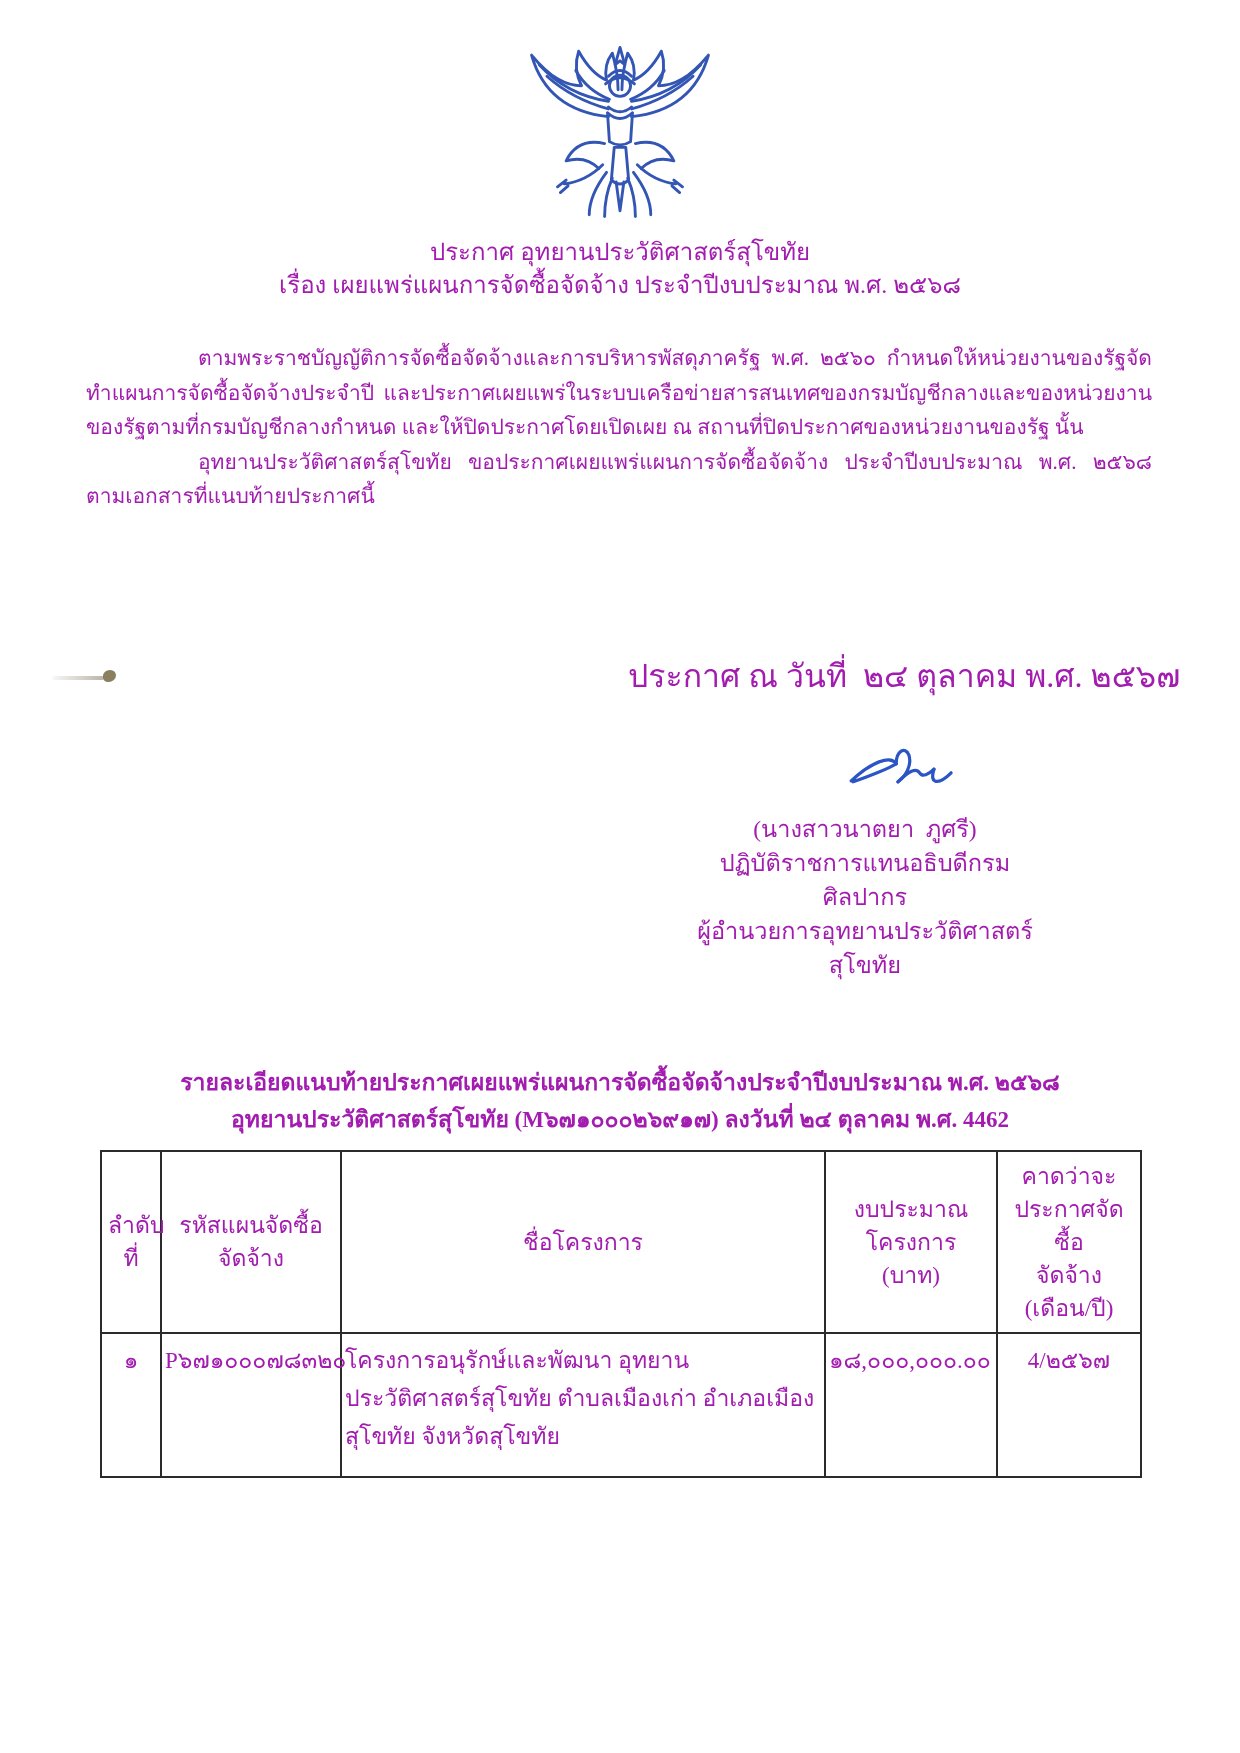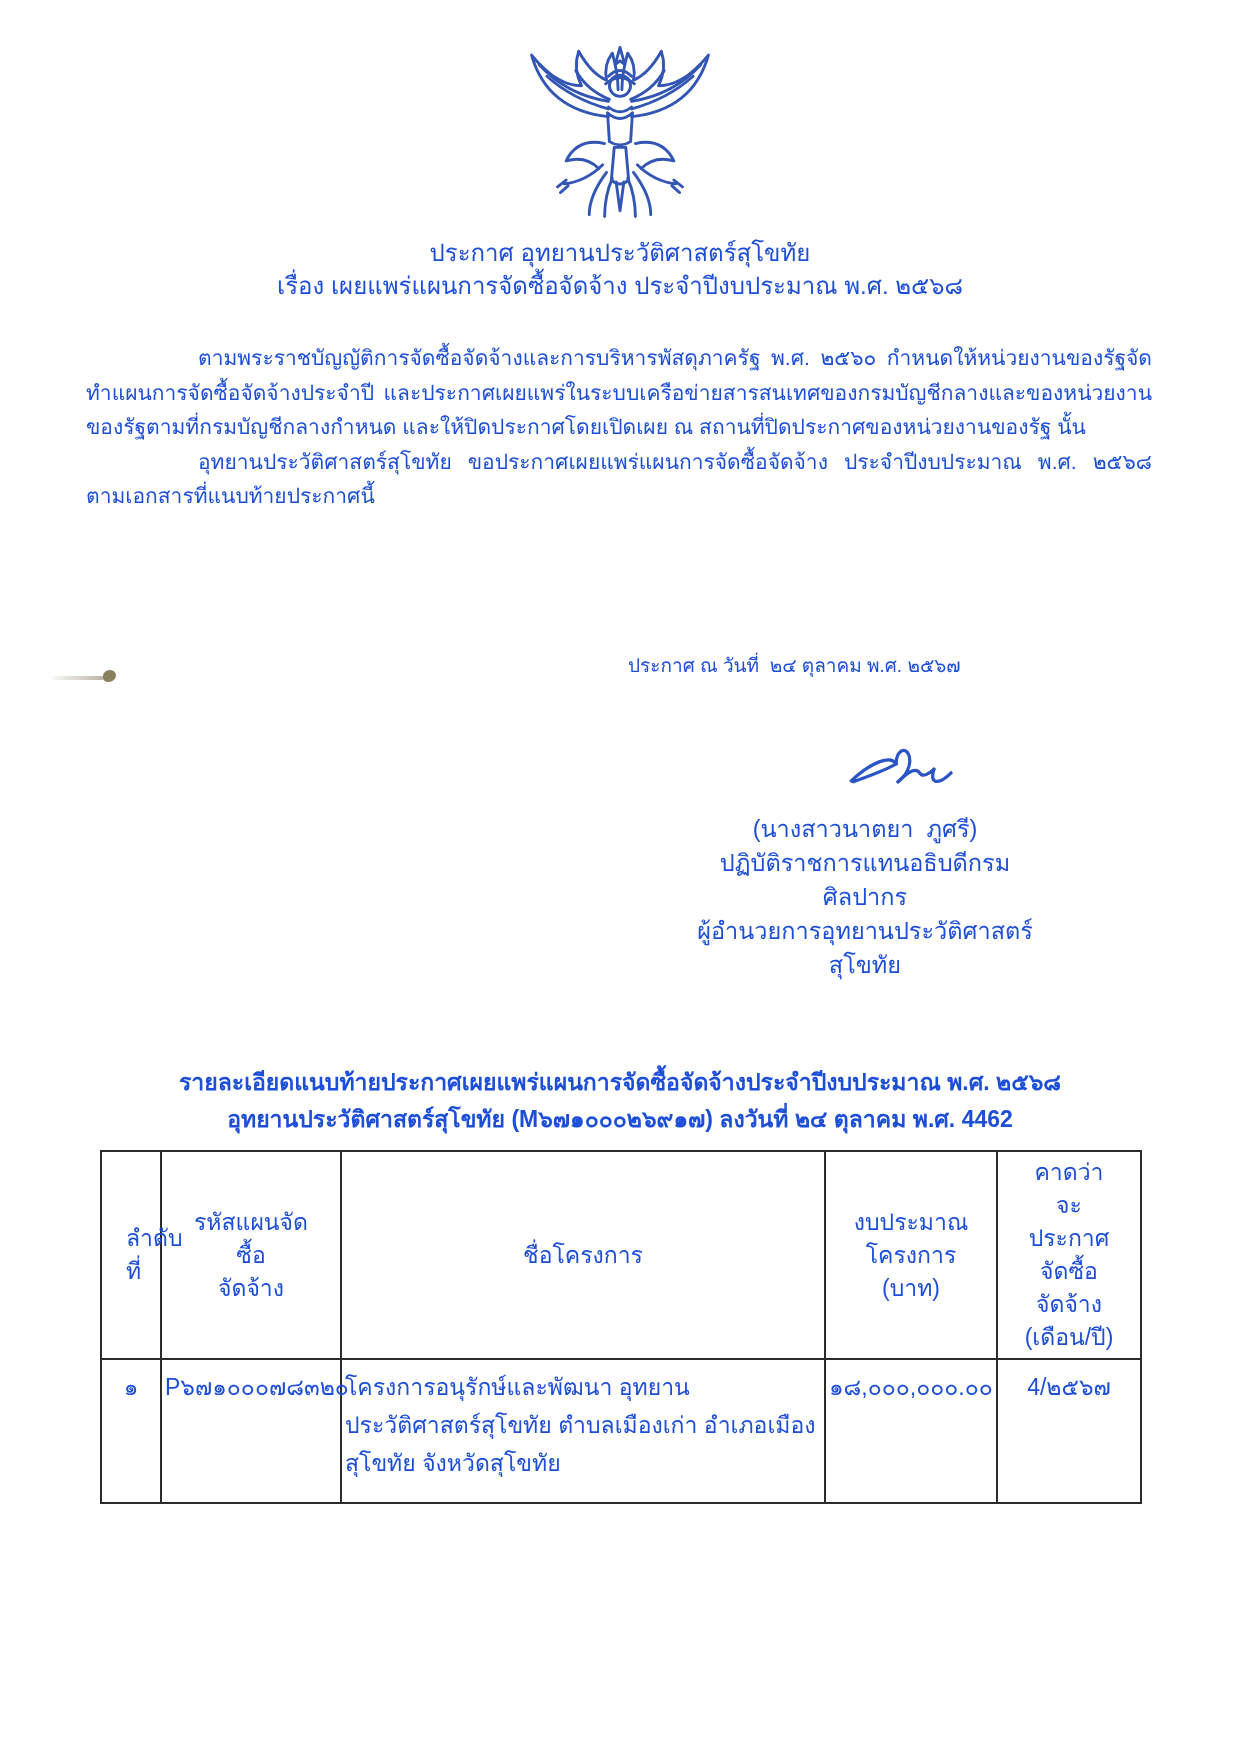--- a/index.html
+++ b/index.html
@@ -1,37 +1,37 @@
 <!DOCTYPE html>
 <html><head>
 <meta charset="utf-8">
 <style>
   html,body { margin:0; padding:0; background:#e8e8e8; }
   .page {
     position:relative; width:1240px; height:1753px; margin:0 auto;
     background:#ffffff; overflow:hidden;
-    font-family:Liberation Sans, sans-serif;
-    color:#1d4ed8;
+    font-family:Liberation Serif, serif;
+    color:#a21caf;
   }
 
   
   .emblem { position:absolute; top:32px; left:50%; transform:translateX(-50%); width:250px; height:200px; }
   .emblem svg { display:block; width:100%; height:100%; }
 
   
   .title-block { position:absolute; top:236px; left:0; width:100%; text-align:center;
                  font-size:24px; line-height:33px; }
 
   
   .body-text { position:absolute; top:341px; left:86px; width:1066px;
                font-size:21px; line-height:34.5px; text-align:justify; }
   .body-text p { margin:0; text-indent:112px; }
 
   
-  .date-line { position:absolute; top:650px; left:628px; font-size:19px; white-space:pre; }
+  .date-line { position:absolute; top:650px; left:628px; font-size:32px; white-space:pre; }
 
   
   .smudge { position:absolute; top:668px; left:52px; width:64px; height:18px; }
   .smudge .streak { position:absolute; left:0; top:8px; width:52px; height:4px; border-radius:3px;
                     background:linear-gradient(to right, rgba(130,120,95,0.05), rgba(130,120,95,0.55)); }
   .smudge .dot { position:absolute; right:0; top:2px; width:13px; height:12px;
                  background:#7d714d; border-radius:55% 45% 60% 40%; opacity:0.9; }
 
   
   .sig-block { position:absolute; top:744px; left:690px; width:350px; text-align:center;
@@ -43,21 +43,21 @@
   
   .caption-block { position:absolute; top:1064px; left:0; width:100%; text-align:center;
                    font-weight:bold; font-size:23px; line-height:37px; }
 
   
   .plan-table { position:absolute; top:1150px; left:100px; width:1040px;
                 border-collapse:collapse; font-size:23px; table-layout:fixed;
                 border:2px solid #2b2b2b; }
   .plan-table th, .plan-table td { border:2px solid #2b2b2b; }
   .plan-table thead th { height:172px; vertical-align:middle; text-align:center;
-                         white-space:pre-line; font-weight:400; line-height:33px; padding:4px 24px;border-radius:19px; }
+                         white-space:pre-line; font-weight:400; line-height:33px; padding:4px 6px;border-radius:19px; }
   .plan-table tbody td { height:126px; vertical-align:top; padding:8px 4px; line-height:38px; }
   .c-center { text-align:center; }
   .c-left   { text-align:left; }
   .tight    { padding-left:3px !important; padding-right:1px !important; }
 </style>
 </head>
 <body>
 
 <div class="page">
 

